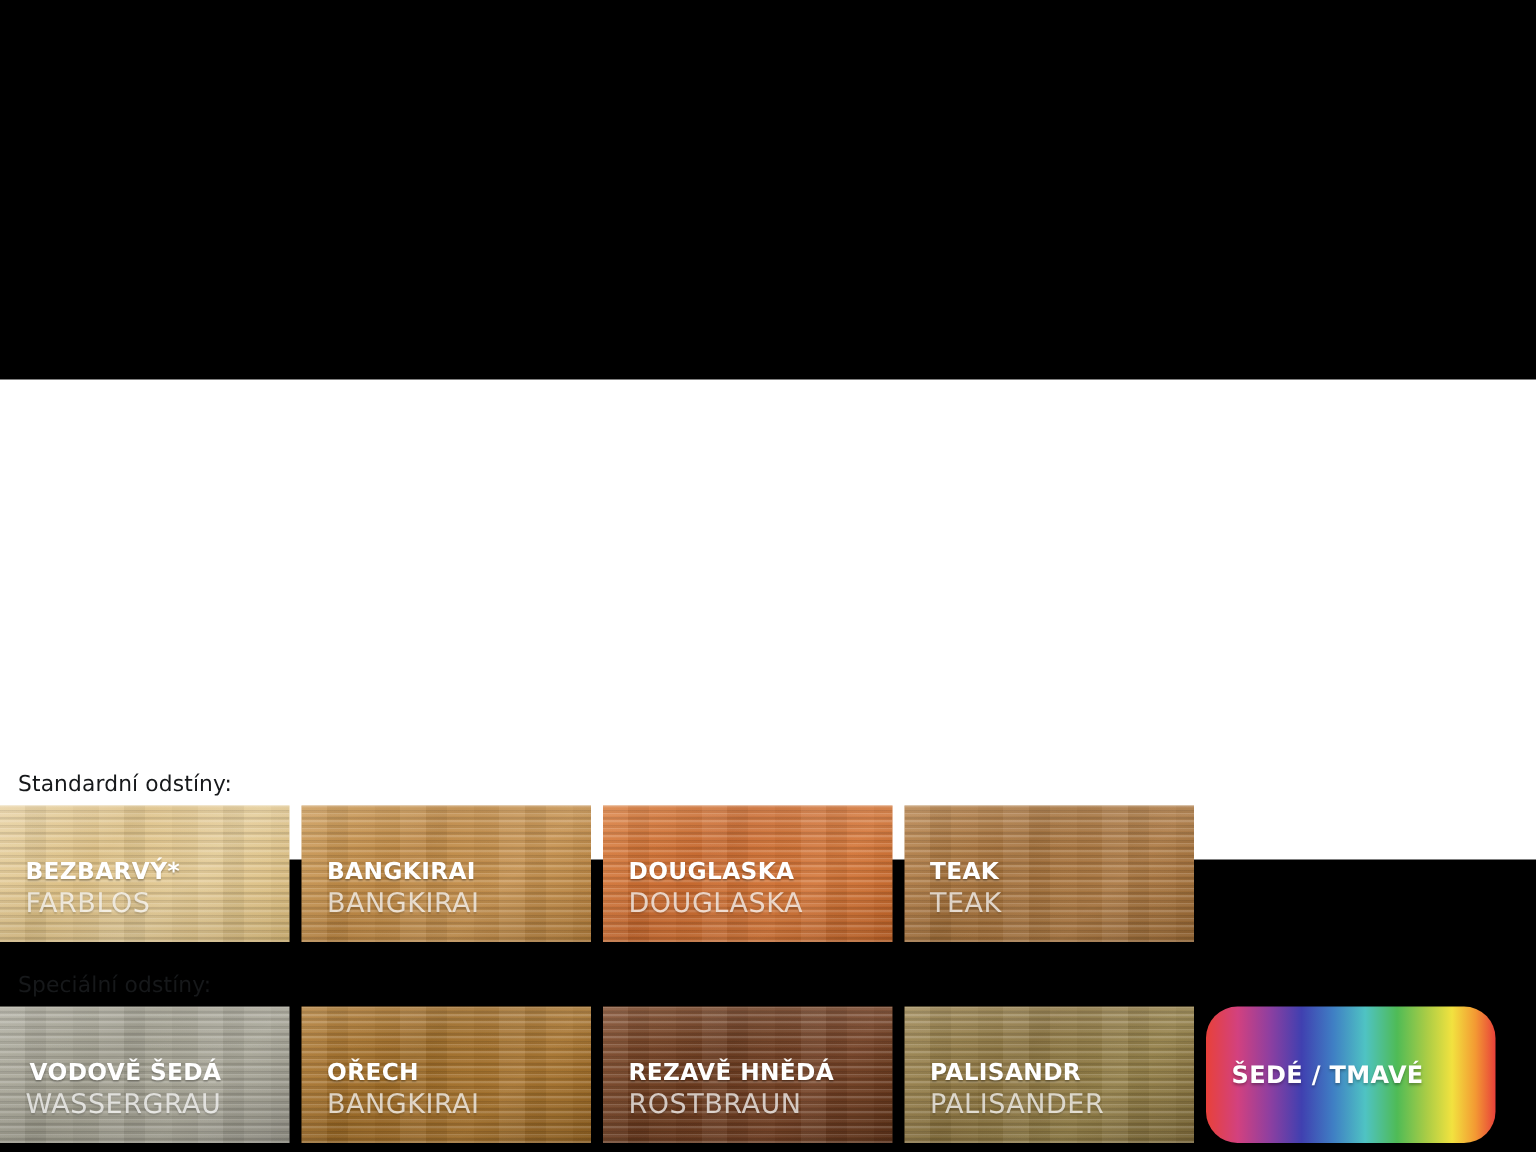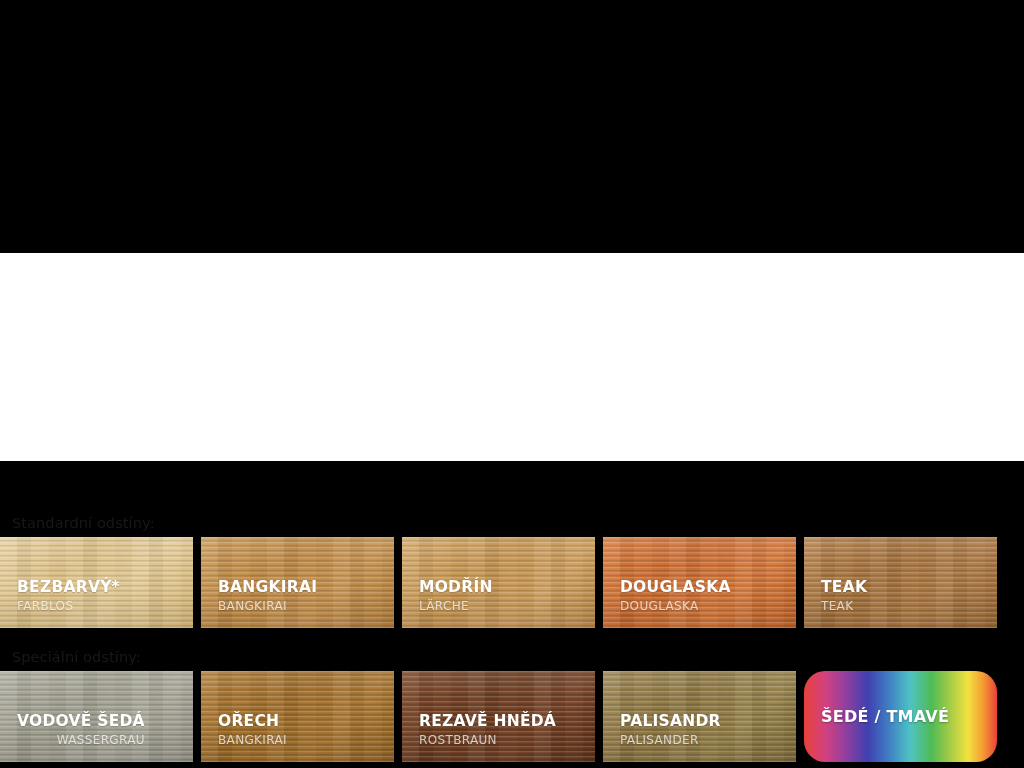--- a/index.html
+++ b/index.html
@@ -13,21 +13,21 @@
     overflow: hidden;
     font-family: "DejaVu Sans", "Liberation Sans", sans-serif;
   }
 
   
   .panel {
     position: absolute;
     left: 0;
     top: 253px;
     width: 1024px;
-    height: 208px;
+    height: 320px;
     background: #ffffff;
     box-sizing: border-box;
     padding-left: 34px;
   }
 
   .section-label {
     position: absolute;
     left: 12px;
     font-size: 14.5px;
     color: #16181a;
@@ -117,21 +117,21 @@
     font-size: 15.5px;
     font-weight: bold;
     color: #ffffff;
     letter-spacing: 0.25px;
     text-shadow: 0 1px 1px rgba(0,0,0,0.22);
     white-space: nowrap;
   }
   .swatch-sub {
     display: block;
     margin-top: 5px;
-    font-size: 12px;
+    font-size: 18px;
     font-weight: normal;
     color: rgba(255,255,255,0.72);
     letter-spacing: 0.35px;
     text-shadow: 0 1px 1px rgba(0,0,0,0.14);
     white-space: nowrap;
   }
   .swatch-sub:empty { display: none; }
   .swatch.rainbow .swatch-text {
     bottom: auto;
     top: 50%;
@@ -164,29 +164,20 @@
     <div class="swatch" style="background: linear-gradient(135deg, rgb(203, 154, 87) 0%, rgb(189, 135, 67) 38%, rgb(198, 146, 80) 66%, rgb(179, 126, 60) 100%);">
       <div class="grain"></div>
       <div class="planks"></div>
       <div class="sheen"></div>
       <div class="swatch-text">
         <span class="swatch-title">BANGKIRAI</span>
         <span class="swatch-sub">BANGKIRAI</span>
       </div>
     </div>
 
-    <div class="swatch" style="background: linear-gradient(135deg, rgb(211, 168, 105) 0%, rgb(196, 147, 79) 40%, rgb(205, 158, 94) 70%, rgb(187, 138, 74) 100%);">
-      <div class="grain"></div>
-      <div class="planks"></div>
-      <div class="sheen"></div>
-      <div class="swatch-text">
-        <span class="swatch-title">MODŘÍN</span>
-        <span class="swatch-sub">LÄRCHE</span>
-      </div>
-    </div>
 
     <div class="swatch" style="background: linear-gradient(135deg, rgb(217, 124, 60) 0%, rgb(201, 106, 47) 36%, rgb(212, 119, 58) 68%, rgb(192, 100, 41) 100%);">
       <div class="grain"></div>
       <div class="planks"></div>
       <div class="sheen"></div>
       <div class="swatch-text">
         <span class="swatch-title">DOUGLASKA</span>
         <span class="swatch-sub">DOUGLASKA</span>
       </div>
     </div>

